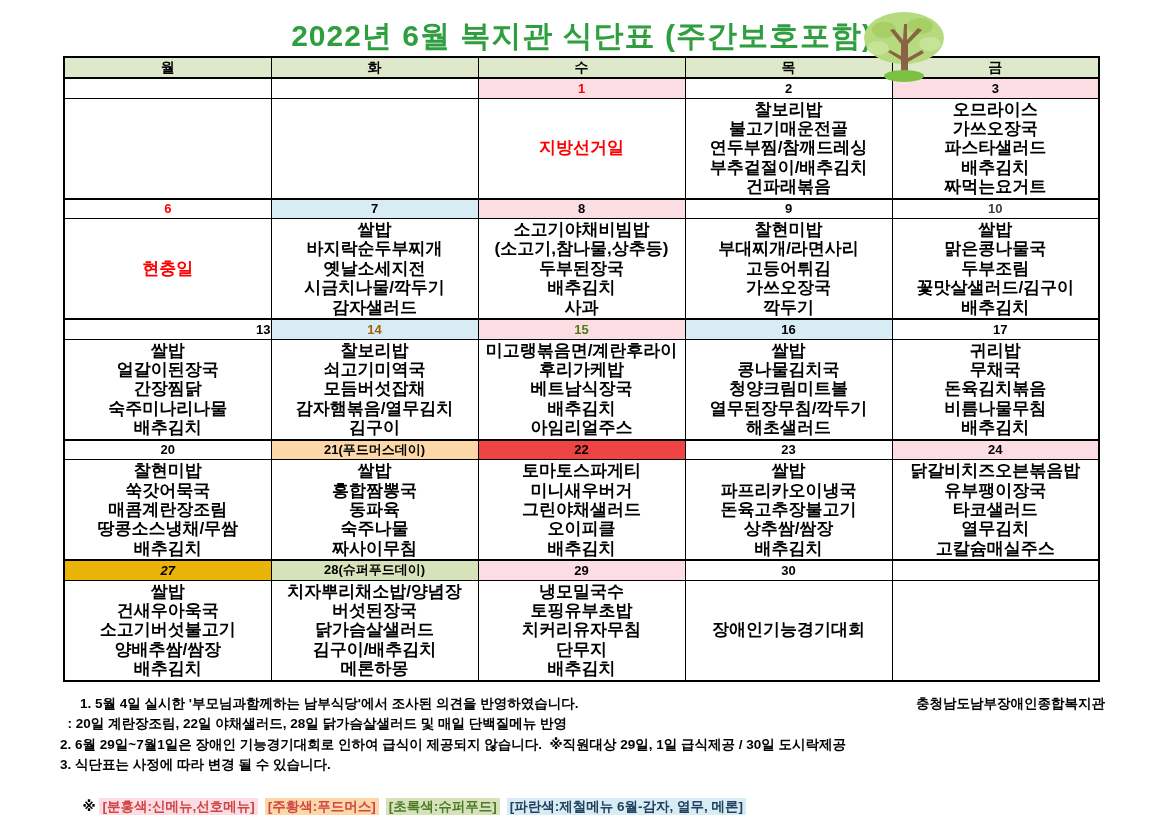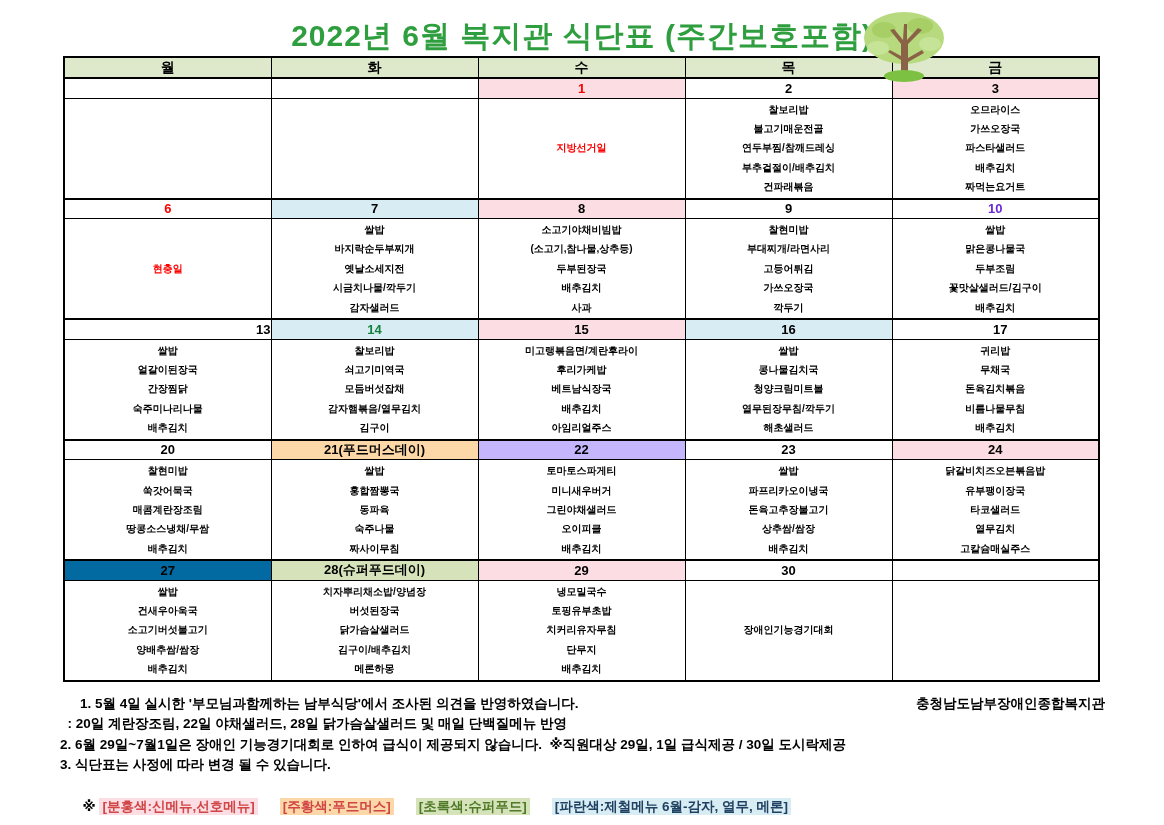--- a/index.html
+++ b/index.html
@@ -22,30 +22,30 @@
   }
   table.calendar th, table.calendar td {
     border:1px solid #000; text-align:center; vertical-align:middle;
     font-weight:bold; color:#000; overflow:hidden;
   }
   table.calendar th {
     height:21px; font-size:14px; background:#dde9ca;
     border-bottom:1px solid #000;
   }
   tr.date-row td { height:20px; font-size:13px; border-top:2px solid #000; }
-  tr.menu-row td { height:99px; font-size:10px; line-height:19.4px; padding:1px 2px; }
+  tr.menu-row td { height:99px; font-size:17px; line-height:19.4px; padding:1px 2px; }
   td.notice { color:#ff0000; font-size:13px; }
   .notes {
     position:absolute; left:60px; top:694px; width:1045px;
     font-size:13.5px; font-weight:bold; color:#000; line-height:20.4px;
   }
   .note-line { white-space:pre; }
   .note-first { display:flex; justify-content:space-between;margin-left:20px; }
   .legend-line { margin-top:1px; }
-  .legend-item { padding:1px 3px; margin-right:22px; }
+  .legend-item { padding:1px 3px; margin-right:7px; }
 </style>
 </head>
 <body>
 
 <div class="page">
 
   <h1 class="title">2022년 6월 복지관 식단표 (주간보호포함)</h1>
 
   <svg class="tree" viewBox="0 0 106 72" aria-hidden="true">
     <ellipse cx="52" cy="28" rx="40" ry="26" fill="#b8da7e"></ellipse>
@@ -94,21 +94,21 @@
             <div>파스타샐러드</div>
             <div>배추김치</div>
             <div>짜먹는요거트</div>
           </td>
         </tr>
         <tr class="date-row">
           <td style="background: rgb(255, 255, 255); color: rgb(255, 0, 0);">6</td>
           <td style="background: rgb(216, 236, 244); color: rgb(0, 0, 0);">7</td>
           <td style="background: rgb(251, 221, 227); color: rgb(0, 0, 0);">8</td>
           <td style="background: rgb(255, 255, 255); color: rgb(0, 0, 0);">9</td>
-          <td style="background: rgb(255, 255, 255); color: #6d28d9; margin-left: 26px;">10</td>
+          <td style="background: rgb(255, 255, 255); color: #404040; margin-left: 26px;">10</td>
         </tr>
         <tr class="menu-row">
           <td class="notice" style="color: rgb(255, 0, 0);">현충일</td>
           <td>
             <div>쌀밥</div>
             <div>바지락순두부찌개</div>
             <div>옛날소세지전</div>
             <div>시금치나물/깍두기</div>
             <div>감자샐러드</div>
           </td>
@@ -129,22 +129,22 @@
           <td>
             <div>쌀밥</div>
             <div>맑은콩나물국</div>
             <div>두부조림</div>
             <div>꽃맛살샐러드/김구이</div>
             <div>배추김치</div>
           </td>
         </tr>
         <tr class="date-row">
           <td style="background: rgb(255, 255, 255); color: rgb(0, 0, 0); text-align: right;">13</td>
-          <td style="background: rgb(216, 236, 244); color: #15803d; margin-left: 46px;">14</td>
-          <td style="background: rgb(251, 221, 227); color: #000000;">15</td>
+          <td style="background: rgb(216, 236, 244); color: #a16207; margin-left: 46px;">14</td>
+          <td style="background: rgb(251, 221, 227); color: #4d7c0f;">15</td>
           <td style="background: rgb(216, 236, 244); color: rgb(0, 0, 0);">16</td>
           <td style="background: rgb(255, 255, 255); color: rgb(0, 0, 0); padding-left: 10px;">17</td>
         </tr>
         <tr class="menu-row">
           <td>
             <div>쌀밥</div>
             <div>얼갈이된장국</div>
             <div>간장찜닭</div>
             <div>숙주미나리나물</div>
             <div>배추김치</div>
@@ -174,21 +174,21 @@
             <div>귀리밥</div>
             <div>무채국</div>
             <div>돈육김치볶음</div>
             <div>비름나물무침</div>
             <div>배추김치</div>
           </td>
         </tr>
         <tr class="date-row">
           <td style="background: rgb(255, 255, 255); color: rgb(0, 0, 0);">20</td>
           <td style="background: rgb(252, 216, 168); color: rgb(0, 0, 0);">21(푸드머스데이)</td>
-          <td style="background: #c4b5fd; color: rgb(0, 0, 0); text-align: center;">22</td>
+          <td style="background: #ef4444; color: rgb(0, 0, 0); text-align: center;">22</td>
           <td style="background: rgb(255, 255, 255); color: rgb(0, 0, 0);">23</td>
           <td style="background: rgb(251, 221, 227); color: #000000;">24</td>
         </tr>
         <tr class="menu-row">
           <td>
             <div>찰현미밥</div>
             <div>쑥갓어묵국</div>
             <div>매콤계란장조림</div>
             <div>땅콩소스냉채/무쌈</div>
             <div>배추김치</div>
@@ -216,21 +216,21 @@
           </td>
           <td>
             <div>닭갈비치즈오븐볶음밥</div>
             <div>유부팽이장국</div>
             <div>타코샐러드</div>
             <div>열무김치</div>
             <div>고칼슘매실주스</div>
           </td>
         </tr>
         <tr class="date-row">
-          <td style="background: #0369a1; color: rgb(0, 0, 0);">27</td>
+          <td style="background: #eab308; color: rgb(0, 0, 0); font-style: italic;">27</td>
           <td style="background: rgb(214, 227, 186); color: rgb(0, 0, 0);">28(슈퍼푸드데이)</td>
           <td style="background: rgb(251, 221, 227); color: rgb(0, 0, 0); margin-top: 32px;">29</td>
           <td style="background: rgb(255, 255, 255); color: rgb(0, 0, 0);">30</td>
           <td style="background: rgb(255, 255, 255); color: rgb(0, 0, 0);"></td>
         </tr>
         <tr class="menu-row">
           <td>
             <div>쌀밥</div>
             <div>건새우아욱국</div>
             <div>소고기버섯불고기</div>

